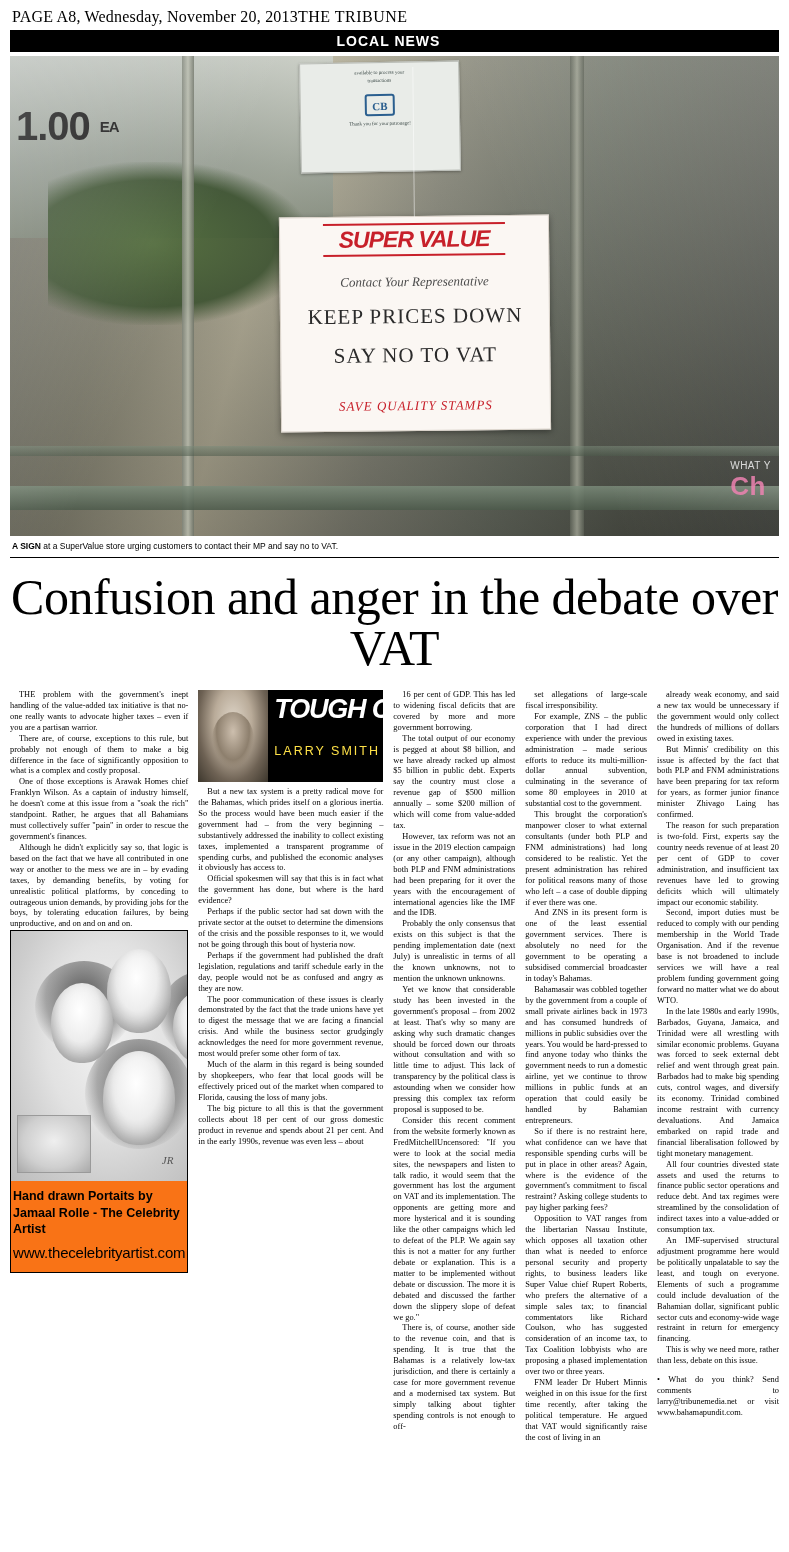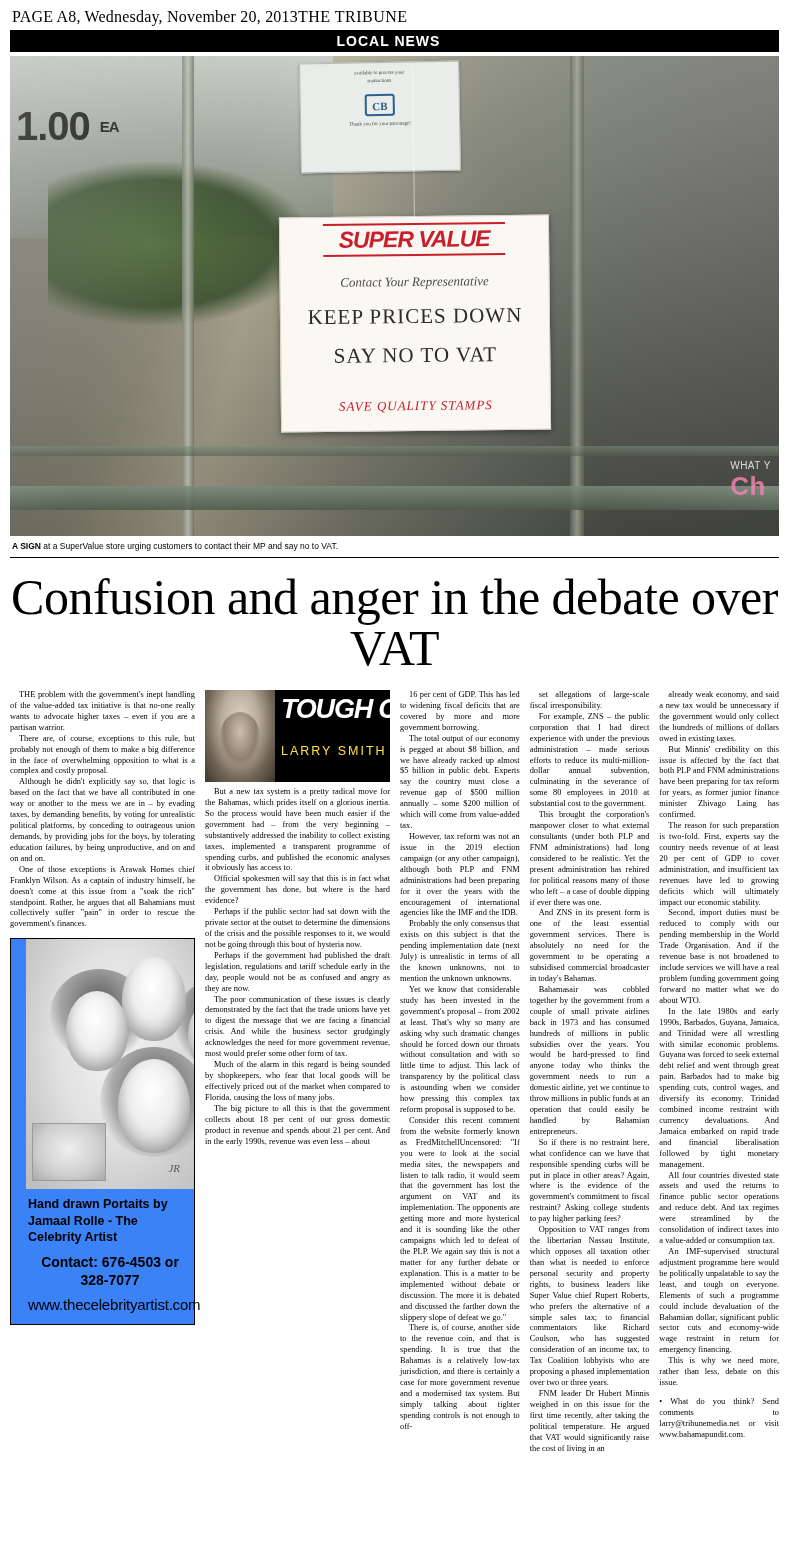--- a/index.html
+++ b/index.html
@@ -237,25 +237,23 @@
   .tc-sub {
     font-family: "Liberation Sans", sans-serif;
     font-size: 12.5px;
     letter-spacing: 2px;
     color: #fde047;
     margin-top: 20px;
     white-space: nowrap;
   }
   
   .ad {
-    margin-top: 8px;
     width: 100%;
     border: 1px solid #000;
-    background: #3b82f6;
-    padding-left: 15px;
+    background: #f97316;
   }
   .ad-art {
     height: 250px;
     background:
       radial-gradient(ellipse at 55% 42%, #f2f2f2 0%, #e2e2e2 45%, #cdcdcd 72%, #bcbcbc 100%);
     position: relative;
     overflow: hidden;
   }
   .face {
     position: absolute;
@@ -361,38 +359,37 @@
   <div class="caption">
     <b>A SIGN</b><span> at a SuperValue store urging customers to contact their MP and say no to VAT.</span>
   </div>
 
   <h1 class="headline">Confusion and anger in the debate over VAT</h1>
 
   <div class="cols">
 
     <div class="col">
       <p class="first">THE problem with the government's inept handling of the value-added tax initiative is that no-one really wants to advocate higher taxes – even if you are a partisan warrior.</p>
-      <p>There are, of course, exceptions to this rule, but probably not enough of them to make a big difference in the face of overwhelming opposition to what is a complex and costly proposal.</p>
+      <p>There are, of course, exceptions to this rule, but probably not enough of them to make a big difference in the face of significantly opposition to what is a complex and costly proposal.</p>
+      <p>One of those exceptions is Arawak Homes chief Franklyn Wilson. As a captain of industry himself, he doesn't come at this issue from a "soak the rich" standpoint. Rather, he argues that all Bahamians must collectively suffer "pain" in order to rescue the government's finances.</p>
       <p>Although he didn't explicitly say so, that logic is based on the fact that we have all contributed in one way or another to the mess we are in – by evading taxes, by demanding benefits, by voting for unrealistic political platforms, by conceding to outrageous union demands, by providing jobs for the boys, by tolerating education failures, by being unproductive, and on and on and on.</p>
-      <p>One of those exceptions is Arawak Homes chief Franklyn Wilson. As a captain of industry himself, he doesn't come at this issue from a "soak the rich" standpoint. Rather, he argues that all Bahamians must collectively suffer "pain" in order to rescue the government's finances.</p>
 
       <div class="ad">
         <div class="ad-art">
           <div class="hairmass h1"></div>
           <div class="hairmass h2"></div>
           <div class="hairmass h3"></div>
           <div class="face f1"></div>
           <div class="face f2"></div>
           <div class="face f3"></div>
           <div class="face f4"></div>
           <div class="mini-inset"></div>
           <div class="signature">JR</div>
         </div>
         <div class="ad-line1">Hand drawn Portaits by Jamaal Rolle - The Celebrity Artist</div>
-        <div class="ad-line2">Contact: 676-4503 or 328-7077</div>
         <div class="ad-line3">www.thecelebrityartist.com</div>
       </div>
     </div>
 
     <div class="col">
       <div class="toughcall">
         <div class="tc-photo"></div>
         <div class="tc-text">
           <div class="tc-title">TOUGH CALL</div>
           <div class="tc-sub">LARRY SMITH</div>

